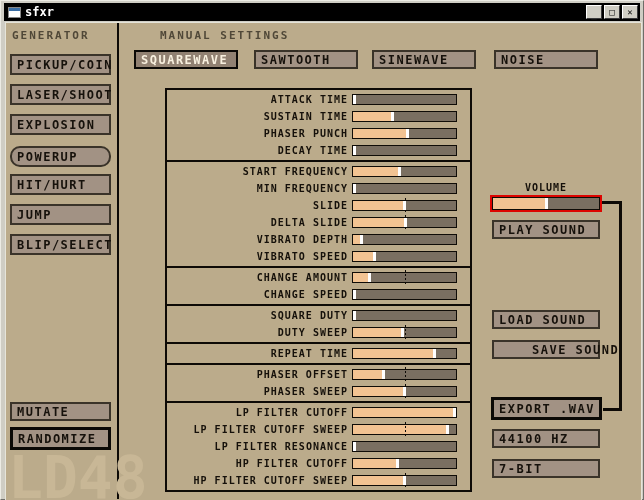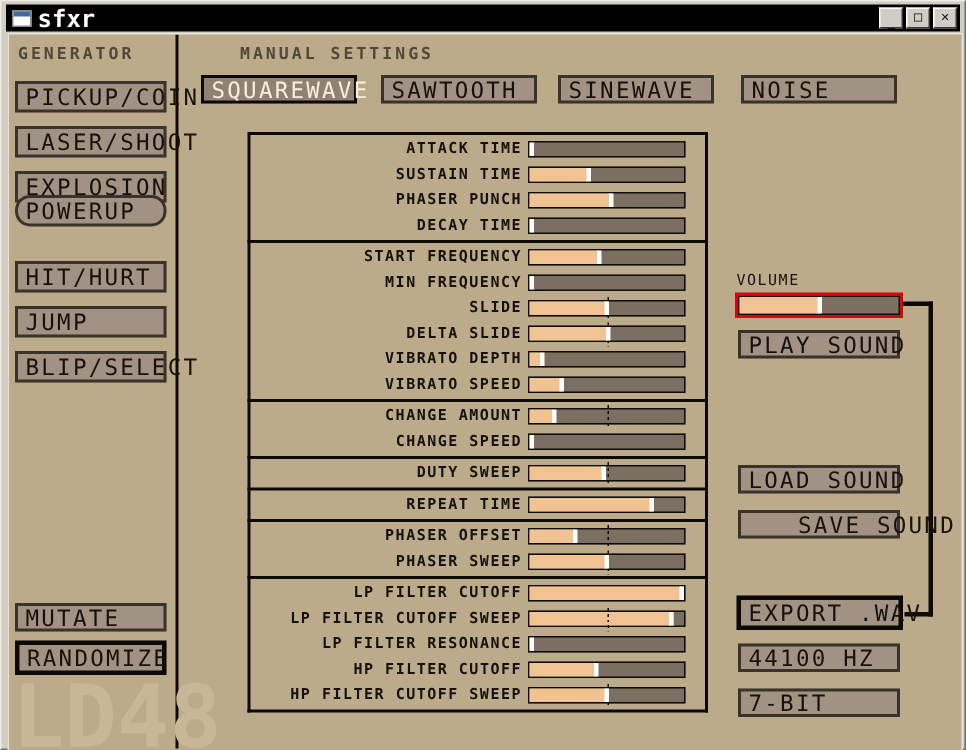--- a/index.html
+++ b/index.html
@@ -9,49 +9,49 @@
     --watermark:#c8b796; --frame:#cfcdc4; --titlebar:#000000; --wire:#0d0a06;
   }
   *{margin:0;padding:0;box-sizing:border-box;font-family:"DejaVu Sans Mono",monospace;}
   body{width:644px;height:500px;background:#777;}
   .window{position:relative;width:644px;height:500px;background:var(--frame);
     border:1px solid #6e6d68;border-top-color:#ecebe4;border-left-color:#ecebe4;}
   .titlebar{position:absolute;left:3px;top:2px;right:3px;height:18px;background:var(--titlebar);
     display:flex;align-items:center;padding:0 2px;}
   .app-icon{width:13px;height:11px;background:#fff;border:1px solid #888;margin:0 4px 0 2px;position:relative;}
   .app-icon::before{content:"";position:absolute;left:0;top:0;right:0;height:3px;background:#3a6ea5;}
-  .title-text{color:#fff;font-weight:bold;font-size:16px;letter-spacing:0px;}
+  .title-text{color:#fff;font-weight:bold;font-size:12px;letter-spacing:0px;}
   .tcontrols{margin-left:auto;display:flex;gap:2px;}
   .tbtn{width:16px;height:14px;background:var(--frame);border:1px solid;
     border-color:#ffffff #38383a #38383a #ffffff;font-weight:bold;font-size:9px;
     color:#111;display:flex;align-items:center;justify-content:center;line-height:1;cursor:pointer;}
   .tbtn.min span{position:relative;top:3px;}
   .client{position:absolute;left:4px;top:21px;width:637px;height:484px;background:var(--bg);
     overflow:hidden;border:1px solid #e6e4d9;}
   .hdr{position:absolute;font-size:11px;font-weight:bold;letter-spacing:2px;color:var(--header-text);}
   .divider{position:absolute;left:111px;top:0px;width:2px;height:476px;background:#0d0a06;}
   .pbtn{position:absolute;height:21px;background:var(--btn-face);border:2px solid var(--btn-border);
-    color:var(--btn-text);font-size:15px;font-weight:normal;letter-spacing:1.5px;
+    color:var(--btn-text);font-size:12px;font-weight:bold;letter-spacing:1.5px;
     display:flex;align-items:center;padding-left:5px;cursor:pointer;white-space:nowrap;}
   .pbtn.emph{border:3px solid #0b0906;}
   .pbtn.sel{background:var(--sel-face);color:var(--sel-text);border-color:#0b0906;}
   .watermark{position:absolute;left:2px;top:426px;font-size:58px;font-weight:bold;
     letter-spacing:0px;color:var(--watermark);line-height:1;}
   #slider-panel{position:absolute;left:159px;top:65px;width:307px;border-top:2px solid #0d0a06;}
   .sgroup{border:2px solid #0d0a06;border-top:none;padding:1px 0;}
   .srow{height:17px;display:flex;align-items:center;}
   .slabel{width:185px;text-align:right;padding-right:4px;font-size:10px;font-weight:bold;
     letter-spacing:1px;color:#15100a;white-space:nowrap;}
   .sbar{position:relative;width:105px;height:11px;border:1px solid #0f0c07;background:var(--track);cursor:pointer;}
   .sfill{position:absolute;left:0;top:0;bottom:0;background:var(--fill);}
   .smarker{position:absolute;top:0;bottom:0;width:3px;background:var(--marker);}
   .scenter{position:absolute;left:50%;top:-3px;height:16px;width:1px;
     background-image:repeating-linear-gradient(#0d0a06 0 2px,transparent 2px 4px);}
-  .vol-label{position:absolute;left:485px;top:159px;width:110px;
-    font-size:10px;font-weight:normal;letter-spacing:1px;color:#15100a;}
+  .vol-label{position:absolute;left:485px;top:159px;width:110px;text-align:center;
+    font-size:10px;font-weight:bold;letter-spacing:1px;color:#15100a;}
   .vol-wrap{position:absolute;left:484px;top:172px;width:112px;height:17px;
     border:2px solid var(--vol-border);cursor:pointer;}
   .vol-bar{position:relative;width:108px;height:13px;border:1px solid #0f0c07;background:var(--track);}
   .wire{position:absolute;background:var(--wire);}
 </style>
 </head>
 <body>
 
 <div class="window">
   <div class="titlebar">
@@ -73,21 +73,21 @@
 
   <div class="client">
     <div class="hdr" style="left:6px;top:6px;">GENERATOR</div>
     <div class="hdr" style="left:119px;top:6px;padding-left:35px;">MANUAL SETTINGS</div>
     <div class="divider"></div>
 
     <div id="generator-buttons">
         <button class="pbtn" style="left: 4px; top: 31px; width: 101px;">PICKUP/COIN</button>
         <button class="pbtn" style="left: 4px; top: 61px; width: 101px;">LASER/SHOOT</button>
         <button class="pbtn" style="left: 4px; top: 91px; width: 101px;">EXPLOSION</button>
-        <button class="pbtn" style="left: 4px; top: 107px; width: 101px; border-radius: 10px;">POWERUP</button>
+        <button class="pbtn" style="left: 4px; top: 123px; width: 101px; border-radius: 10px;">POWERUP</button>
         <button class="pbtn" style="left: 4px; top: 151px; width: 101px;">HIT/HURT</button>
         <button class="pbtn" style="left: 4px; top: 181px; width: 101px;">JUMP</button>
         <button class="pbtn" style="left: 4px; top: 211px; width: 101px;">BLIP/SELECT</button>
       </div>
 
     <button class="pbtn" id="mutate-button" style="left:4px;top:379px;width:101px;height:19px;">MUTATE</button>
     <button class="pbtn emph" id="randomize-button" style="left:4px;top:404px;width:101px;height:23px;">RANDOMIZE</button>
     <div class="watermark">LD48</div>
 
     <div id="wave-buttons">
@@ -185,20 +185,27 @@
           </div>
           <div class="srow">
             <div class="slabel">CHANGE SPEED</div>
             <div class="sbar">
               <div class="sfill" style="width: 0%;"></div>
               <div class="smarker" style="left: calc(0% + 0px);"></div>
             </div>
           </div>
         </div>
         <div class="sgroup">
+          <div class="srow">
+            <div class="slabel">SQUARE DUTY</div>
+            <div class="sbar">
+              <div class="sfill" style="width: 0%;"></div>
+              <div class="smarker" style="left: calc(0% + 0px);"></div>
+            </div>
+          </div>
           <div class="srow">
             <div class="slabel">DUTY SWEEP</div>
             <div class="sbar">
               <div class="sfill" style="width: 48%;"></div>
               <div class="scenter"></div>
               <div class="smarker" style="left: calc(48% - 1.4px);"></div>
             </div>
           </div>
         </div>
         <div class="sgroup">

